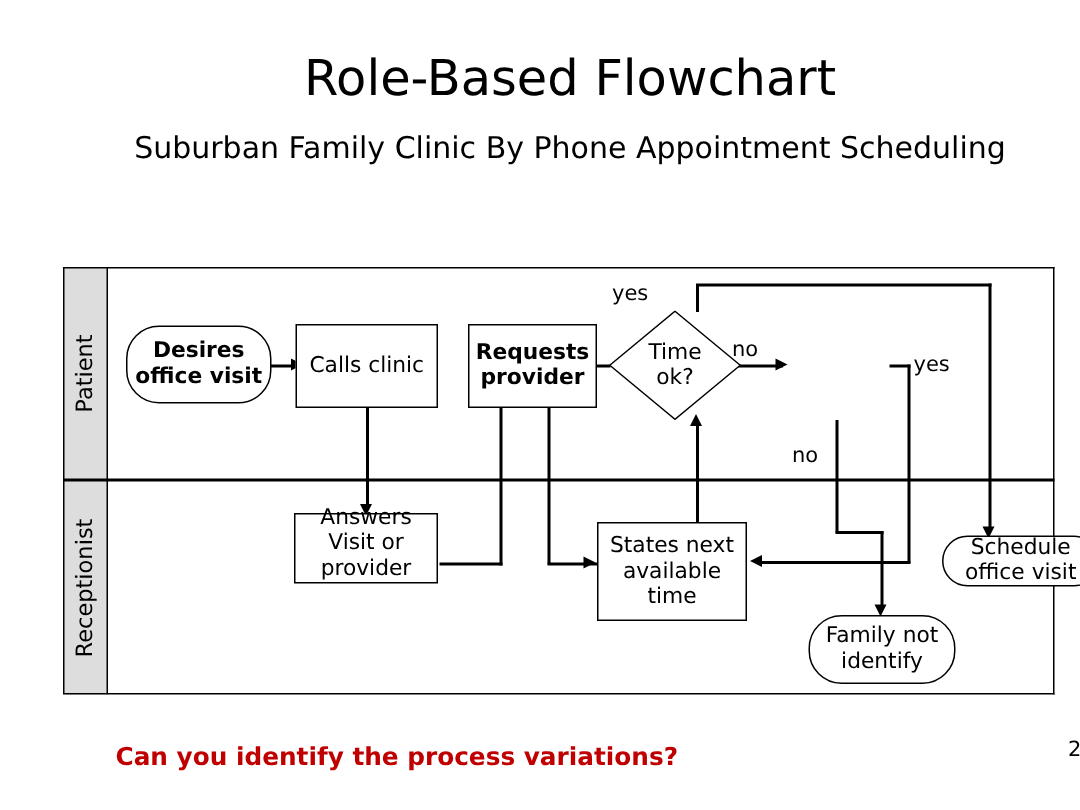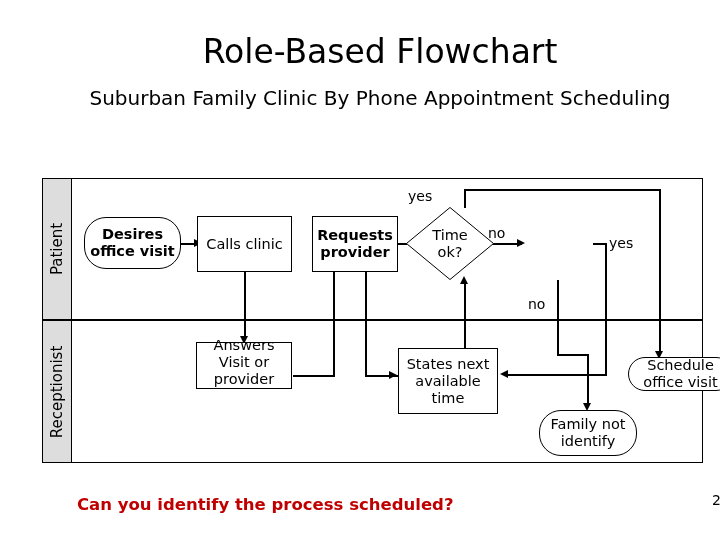--- a/index.html
+++ b/index.html
@@ -313,17 +313,17 @@
     </div>
   </div>
 
   <div class="shape round" style="left:519px; top:410px; width:98px; height:46px;">
     <div>
       <div>Family not</div>
       <div>identify</div>
     </div>
   </div>
 
-  <div class="footer-q">Can you identify the process scheduled?</div>
+  <div class="footer-q">Can you identify the process variations?</div>
 
   <div class="page-num">26</div>
 
 </div>
 
 </body></html>

